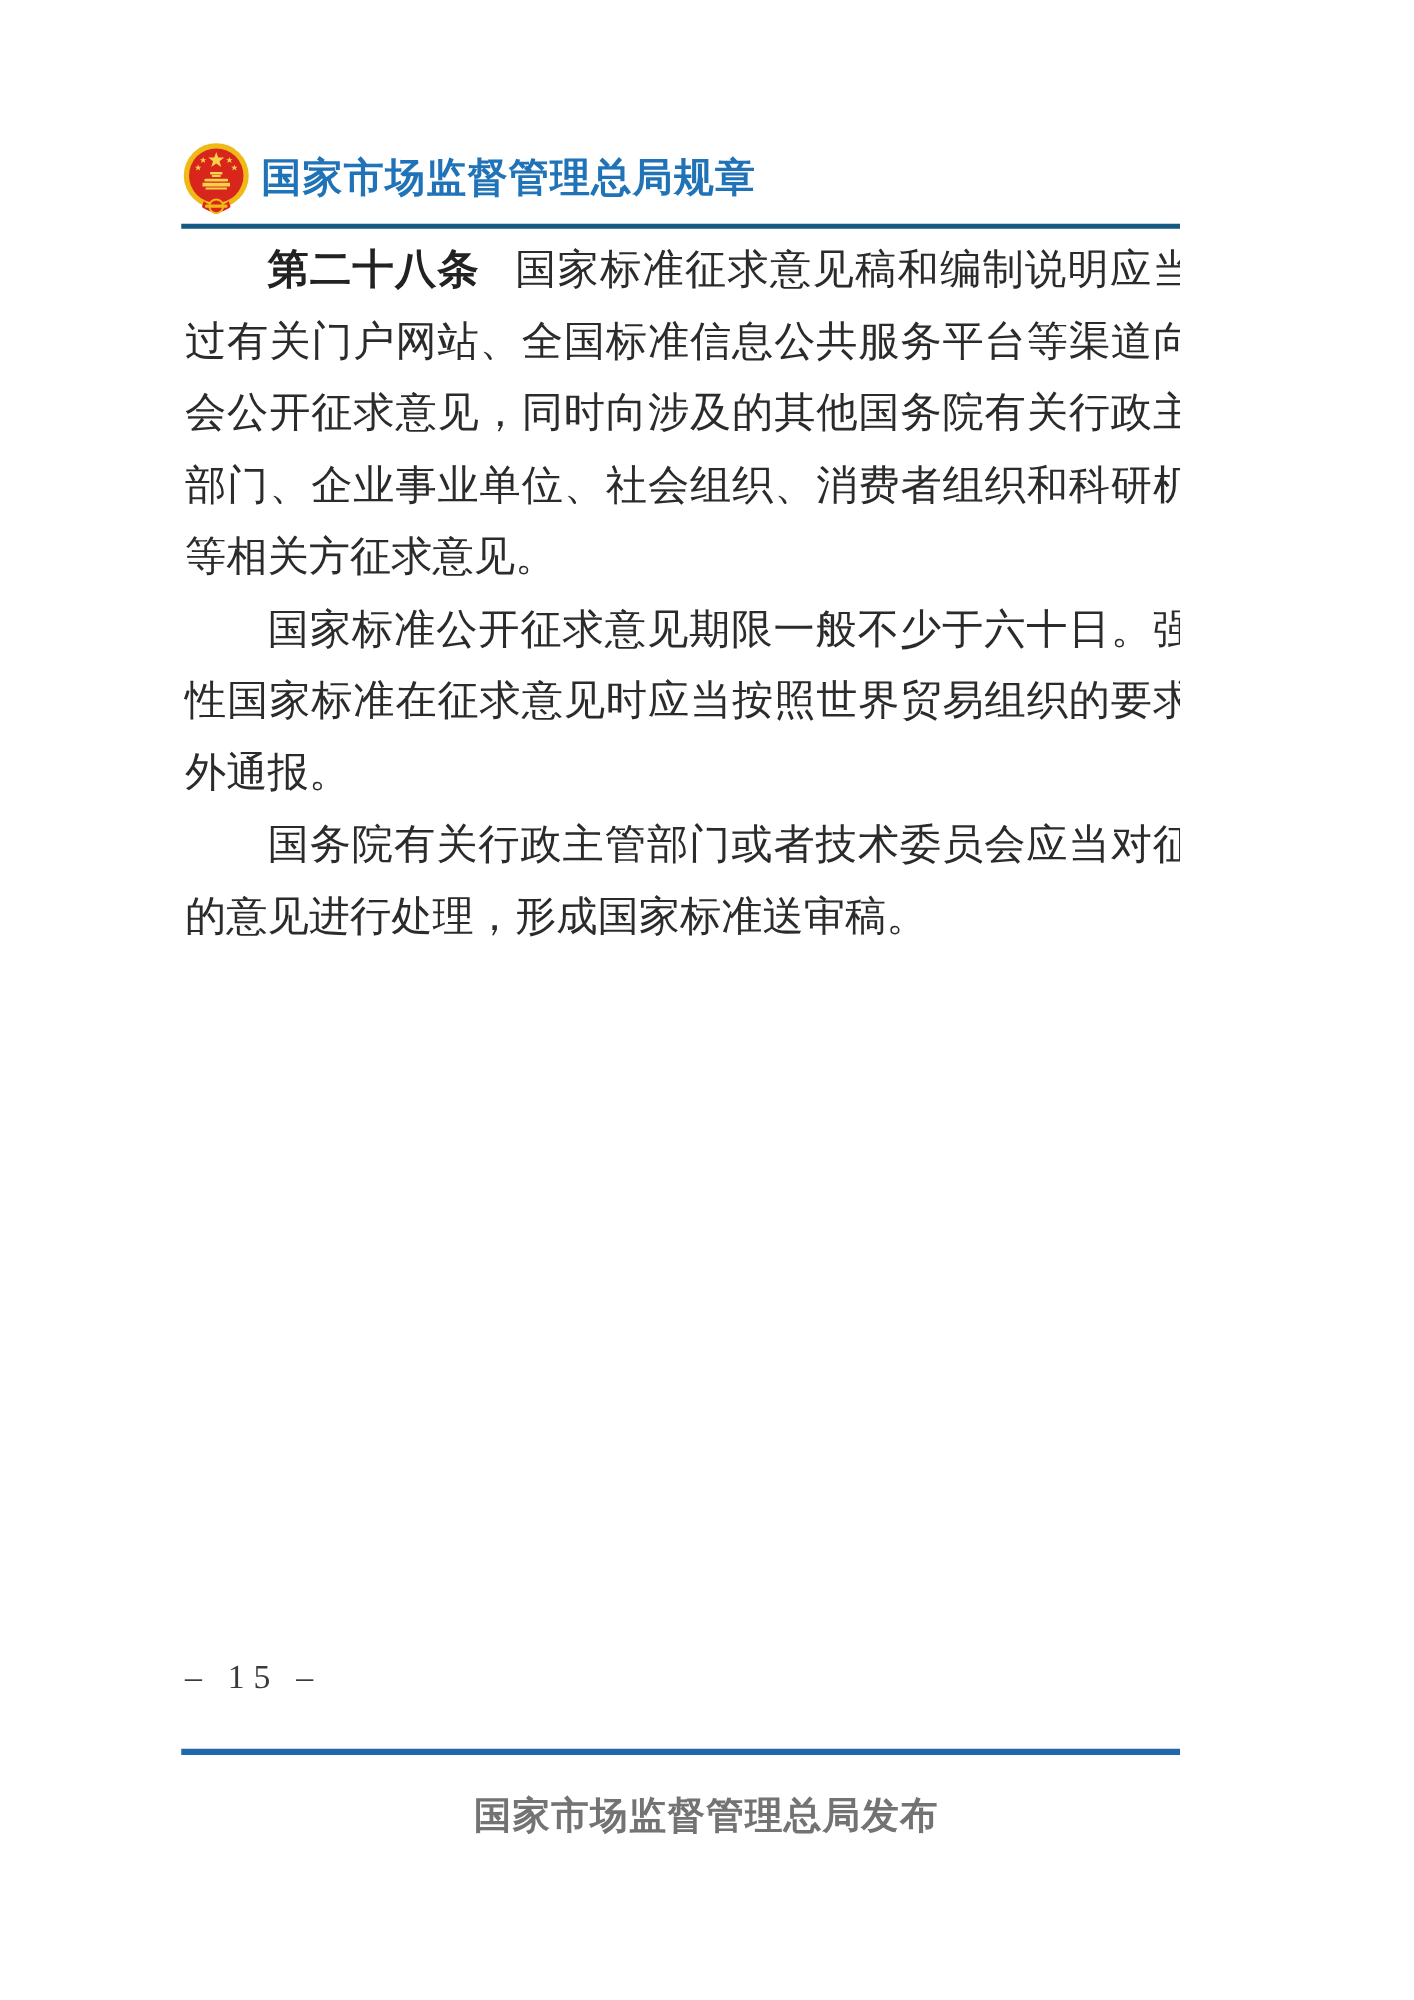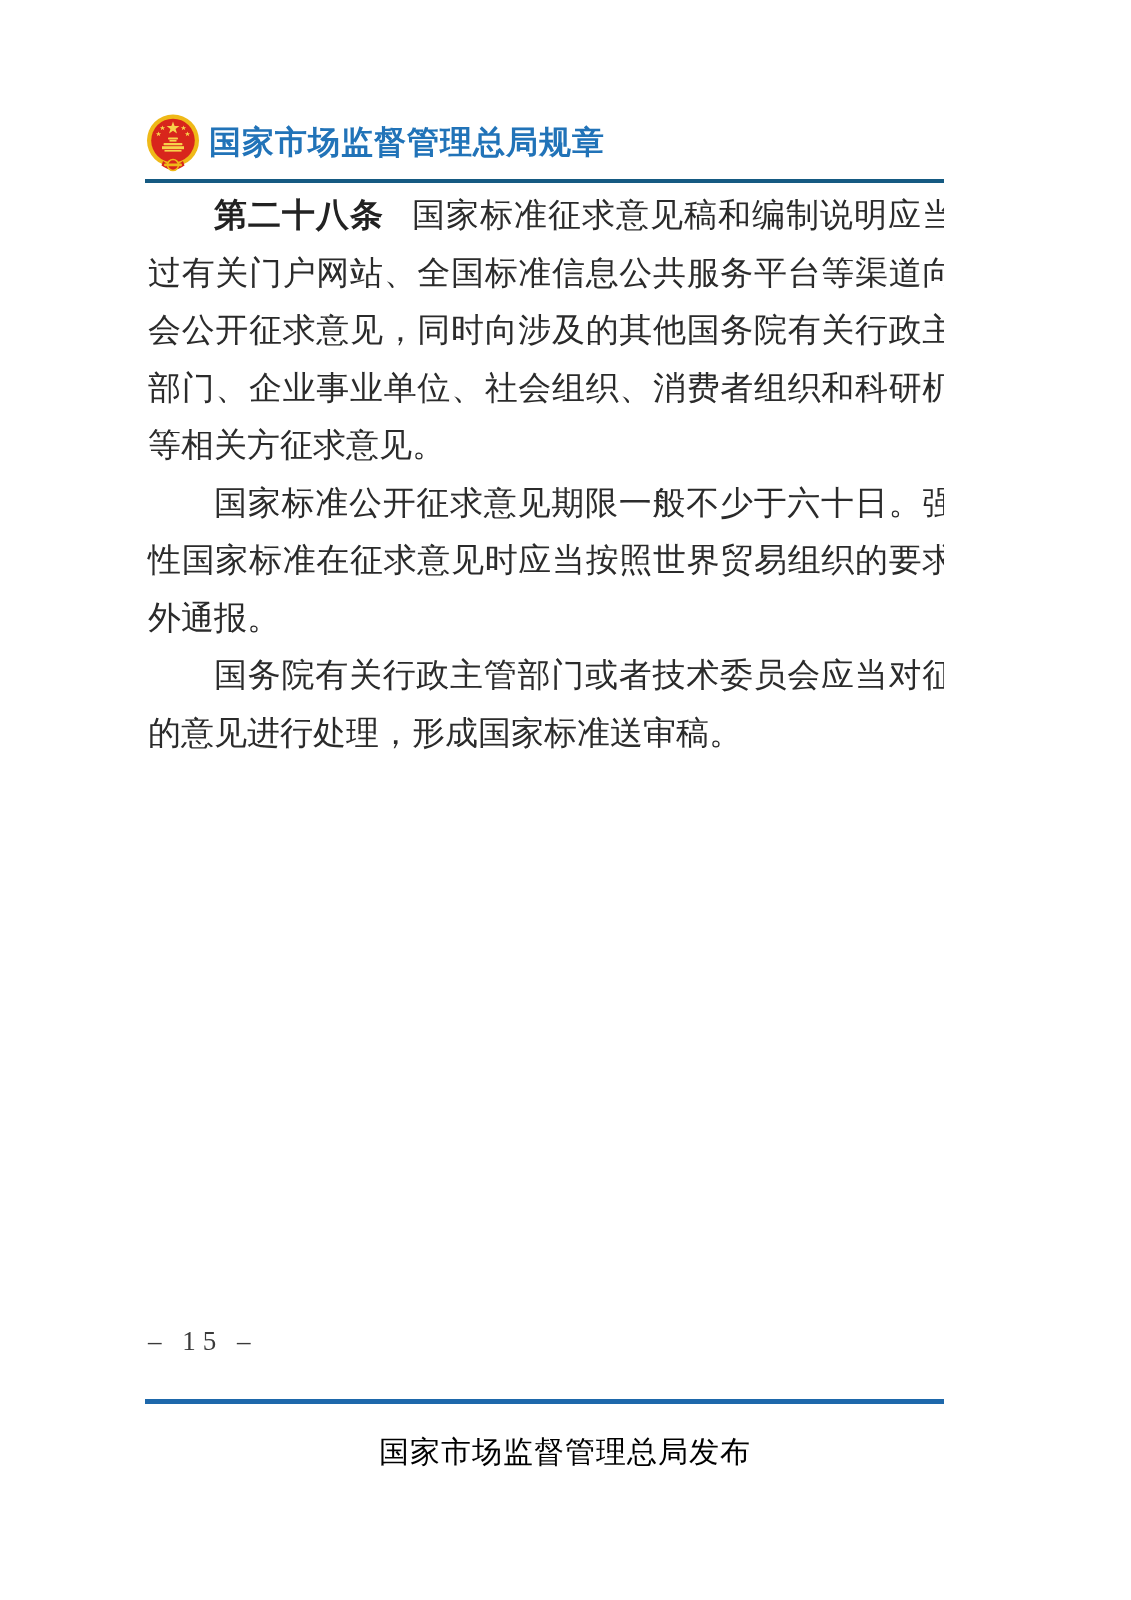--- a/index.html
+++ b/index.html
@@ -82,23 +82,23 @@
     left: 145px;
     top: 1399px;
     width: 846px;
     height: 5px;
     background: #1e68ab;
   }
   .footer-text {
     position: absolute;
     top: 1432px;
     right: 193px;
-    color: #000000;
+    color: #737373;
     font-family: "Liberation Sans", "DejaVu Sans", sans-serif;
-    font-weight: 400;
+    font-weight: 700;
     font-size: 30px;
     letter-spacing: 1px;
     white-space: nowrap;
   }
 </style>
 </head>
 <body>
 
 <div id="page">
 

